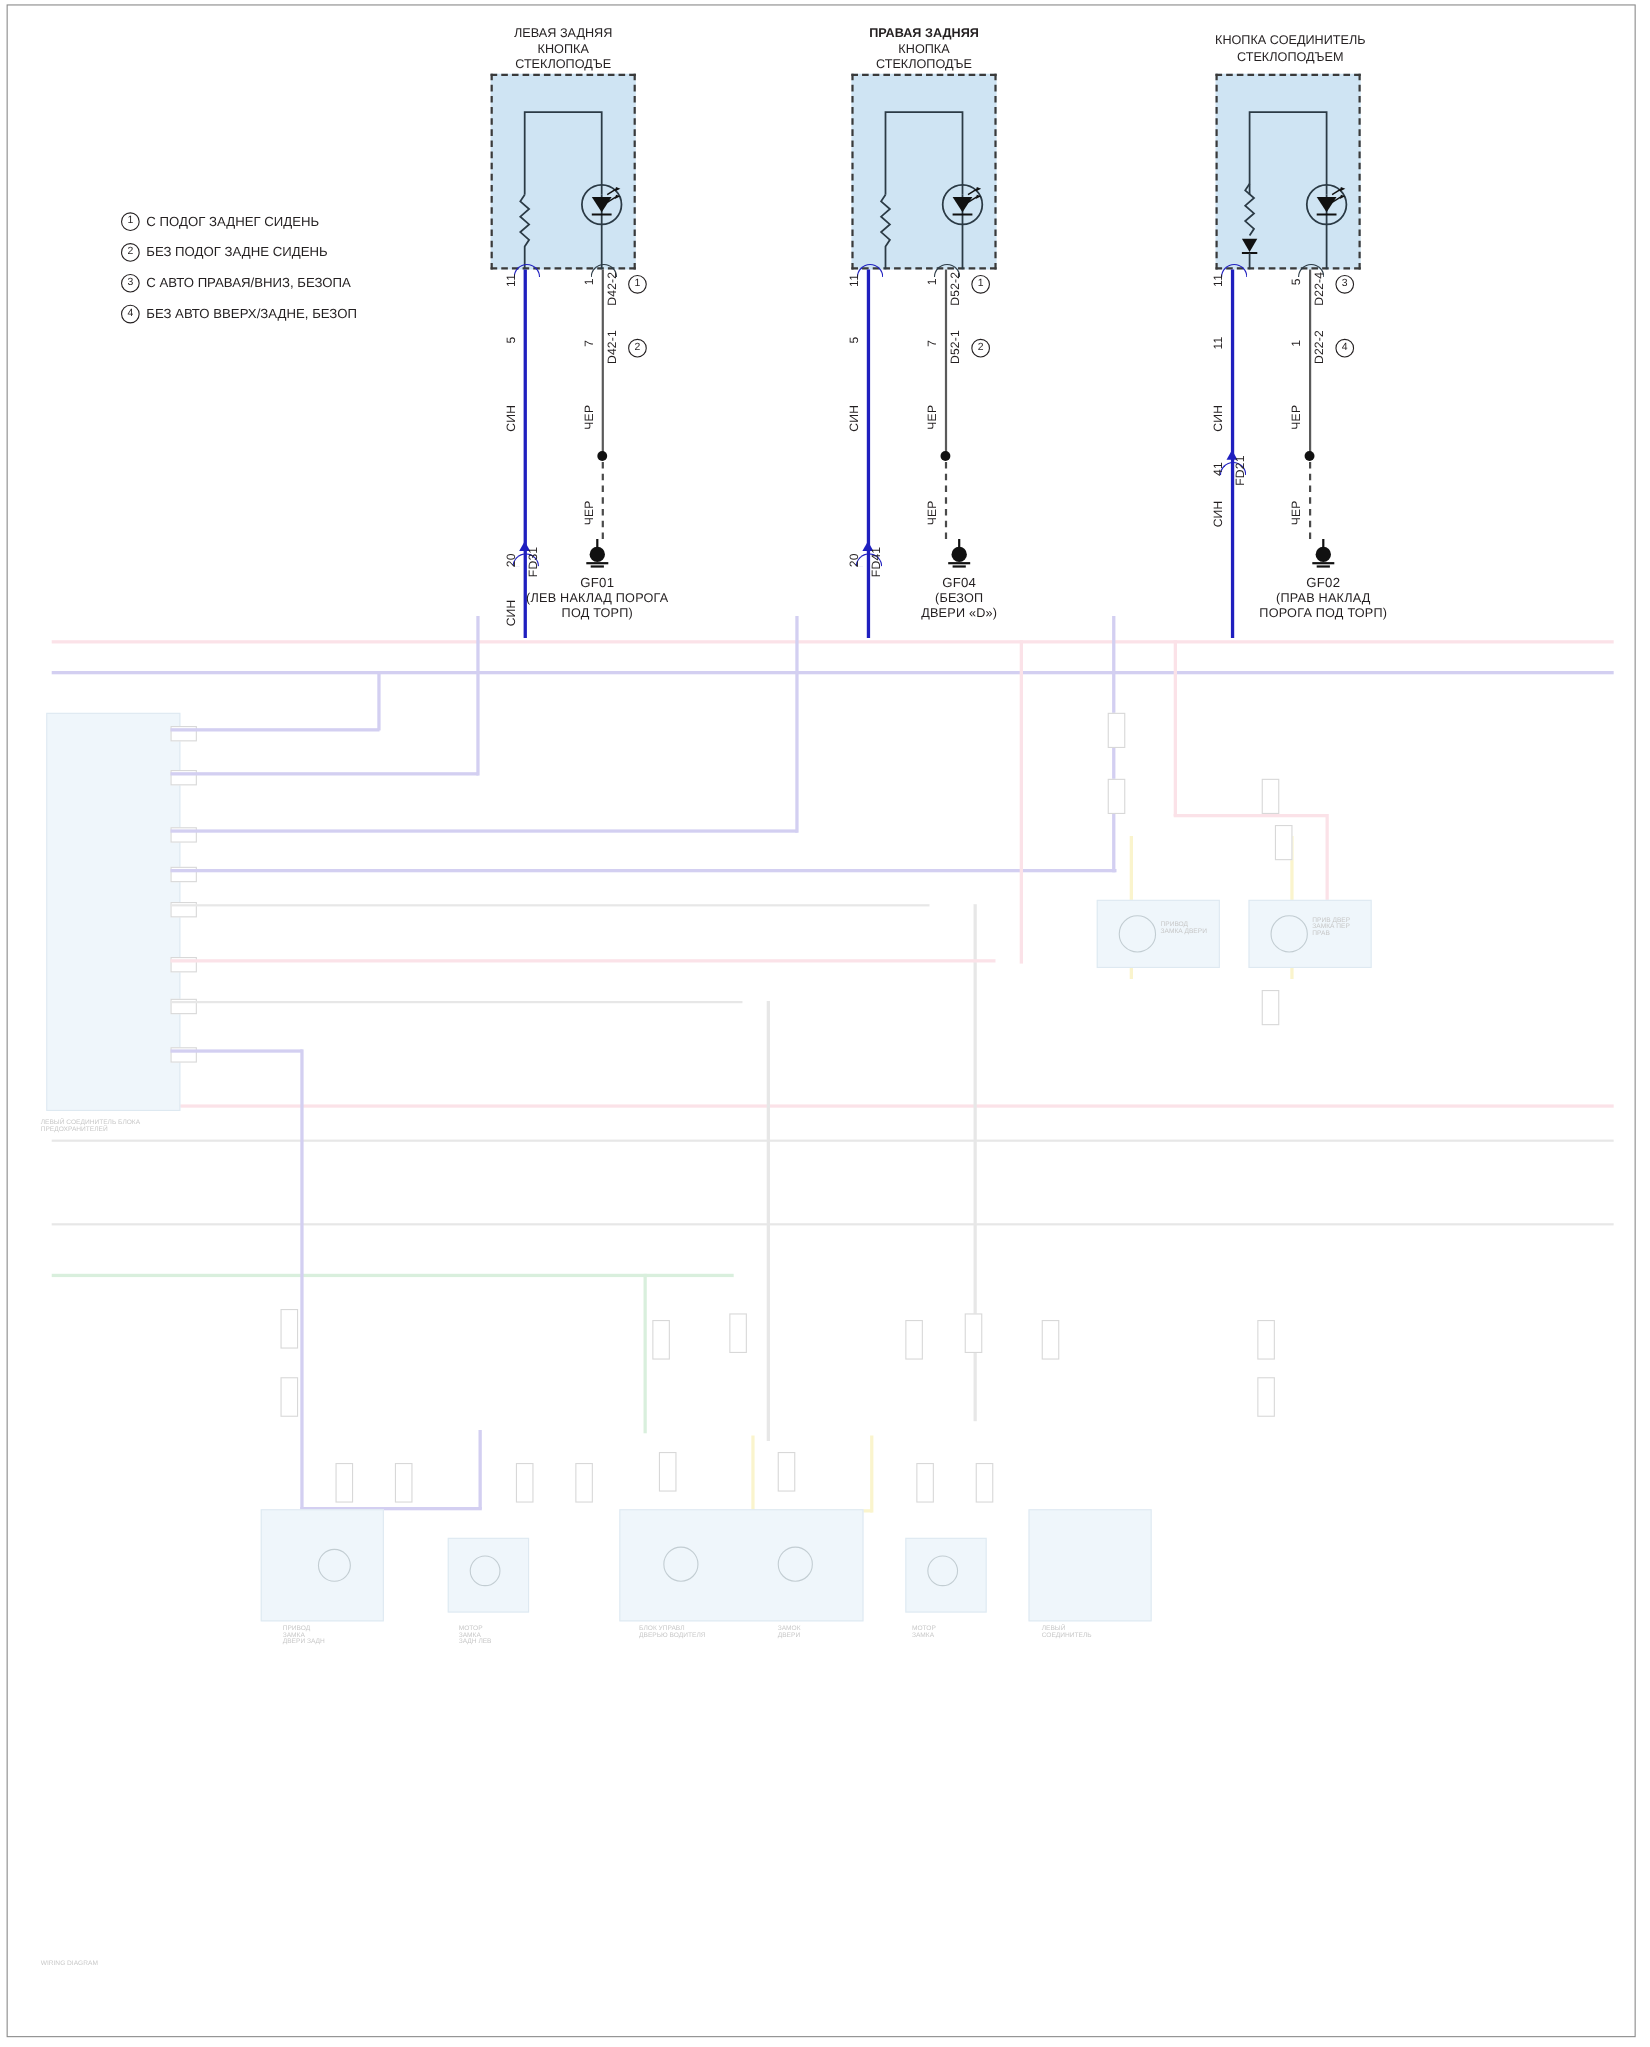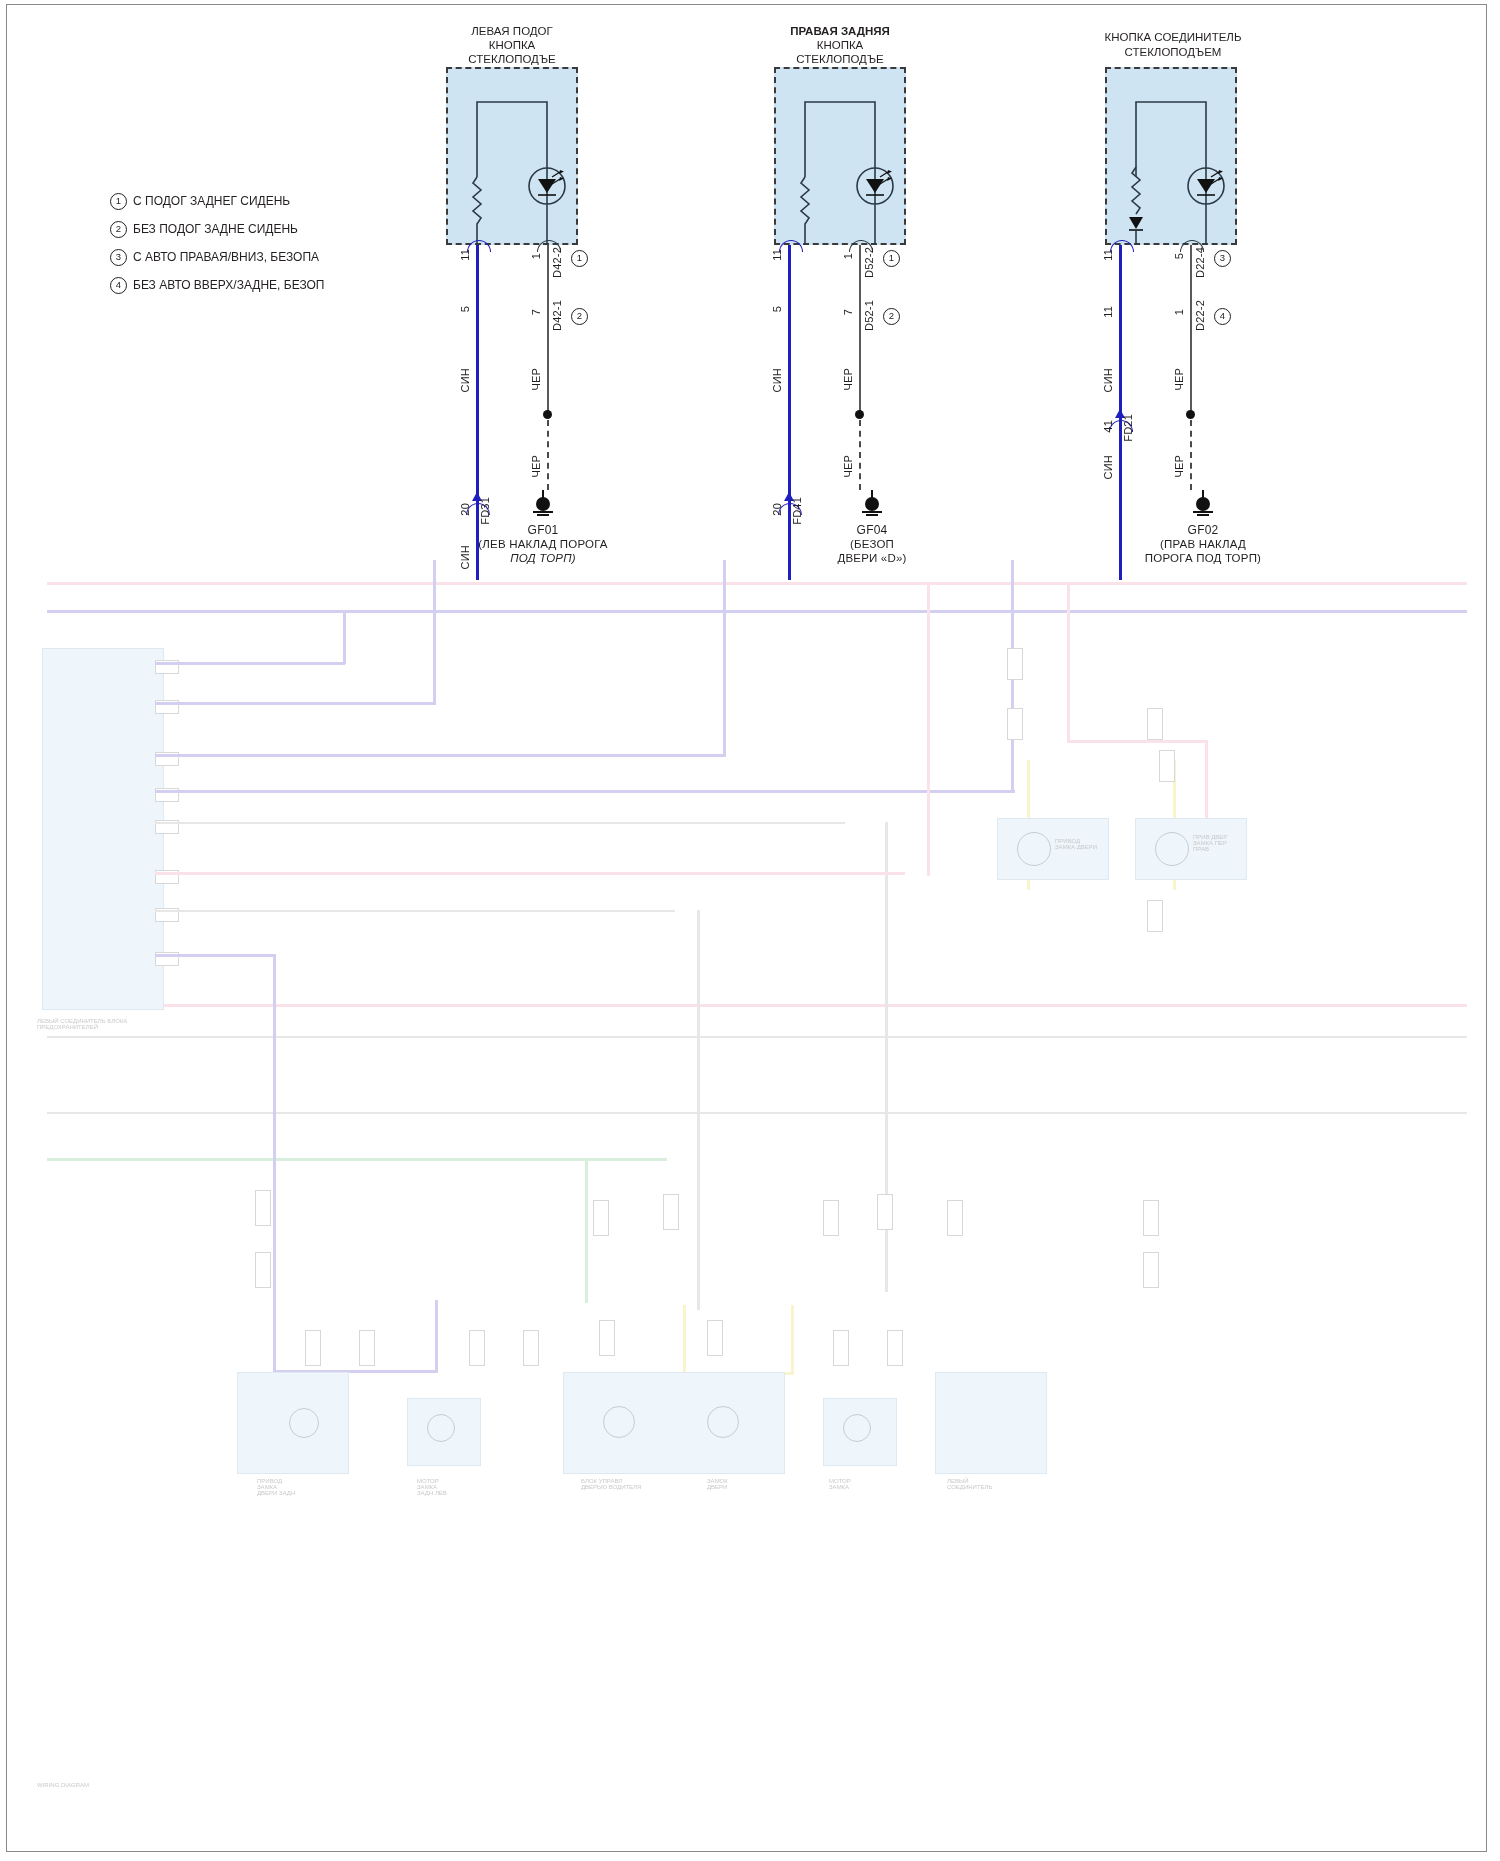--- a/index.html
+++ b/index.html
@@ -71,21 +71,21 @@
     <div class="legend-item" style="left:133px;top:222px;">БЕЗ ПОДОГ ЗАДНЕ СИДЕНЬ</div>
 
     <div class="cnum" style="left:110px;top:249px;">3</div>
     <div class="legend-item" style="left:133px;top:250px;">С АВТО ПРАВАЯ/ВНИЗ, БЕЗОПА</div>
 
     <div class="cnum" style="left:110px;top:277px;">4</div>
     <div class="legend-item" style="left:133px;top:278px;">БЕЗ АВТО ВВЕРХ/ЗАДНЕ, БЕЗОП</div>
   </div>
 
   <div>
-    <div class="mod-title" style="left:512px;top:24px;">ЛЕВАЯ ПОДОГ</div>
+    <div class="mod-title" style="left:512px;top:24px;">ЛЕВАЯ ЗАДНЯЯ</div>
     <div class="mod-title" style="left:512px;top:38px;">КНОПКА</div>
     <div class="mod-title" style="left:512px;top:52px;">СТЕКЛОПОДЪЕ</div>
 
     <div class="module" style="left:446px;top:67px;width:132px;height:178px;"></div>
 
     <svg style="position:absolute;left:446px;top:67px;" width="132" height="178">
       <polyline points="31,110 31,35 101,35 101,110" fill="none" stroke="#2b3a45" stroke-width="1.6"></polyline>
       <polyline points="31,110 27,116 35,123 27,130 35,137 27,144 35,151 31,157 31,178" fill="none" stroke="#2b3a45" stroke-width="1.6"></polyline>
       <line x1="101" y1="110" x2="101" y2="178" stroke="#2b3a45" stroke-width="1.6"></line>
       <circle cx="101" cy="119" r="18" fill="none" stroke="#2b3a45" stroke-width="1.6"></circle>
@@ -126,21 +126,21 @@
     <div class="t vert" style="left:459px;top:545px;">СИН</div>
 
     <div class="gnd" style="left:526px;top:490px;">
       <div class="stem"></div>
         <div class="ball"></div>
         <div class="b1"></div>
         <div class="b2"></div>
     </div>
     <div class="t c" style="left:543px;top:523px;font-size:12px;text-align:center;">GF01</div>
     <div class="t c" style="left:543px;top:538px;font-size:11.5px;">(ЛЕВ НАКЛАД ПОРОГА</div>
-    <div class="t c" style="left:543px;top:552px;font-size:11.5px;font-style:italic;">ПОД ТОРП)</div>
+    <div class="t c" style="left:543px;top:552px;font-size:11.5px;">ПОД ТОРП)</div>
   </div>
 
   <div>
     <div class="mod-title" style="left:840px;top:24px;font-weight:bold;">ПРАВАЯ ЗАДНЯЯ</div>
     <div class="mod-title" style="left:840px;top:38px;">КНОПКА</div>
     <div class="mod-title" style="left:840px;top:52px;">СТЕКЛОПОДЪЕ</div>
 
     <div class="module" style="left:774px;top:67px;width:132px;height:178px;"></div>
 
     <svg style="position:absolute;left:774px;top:67px;" width="132" height="178">

